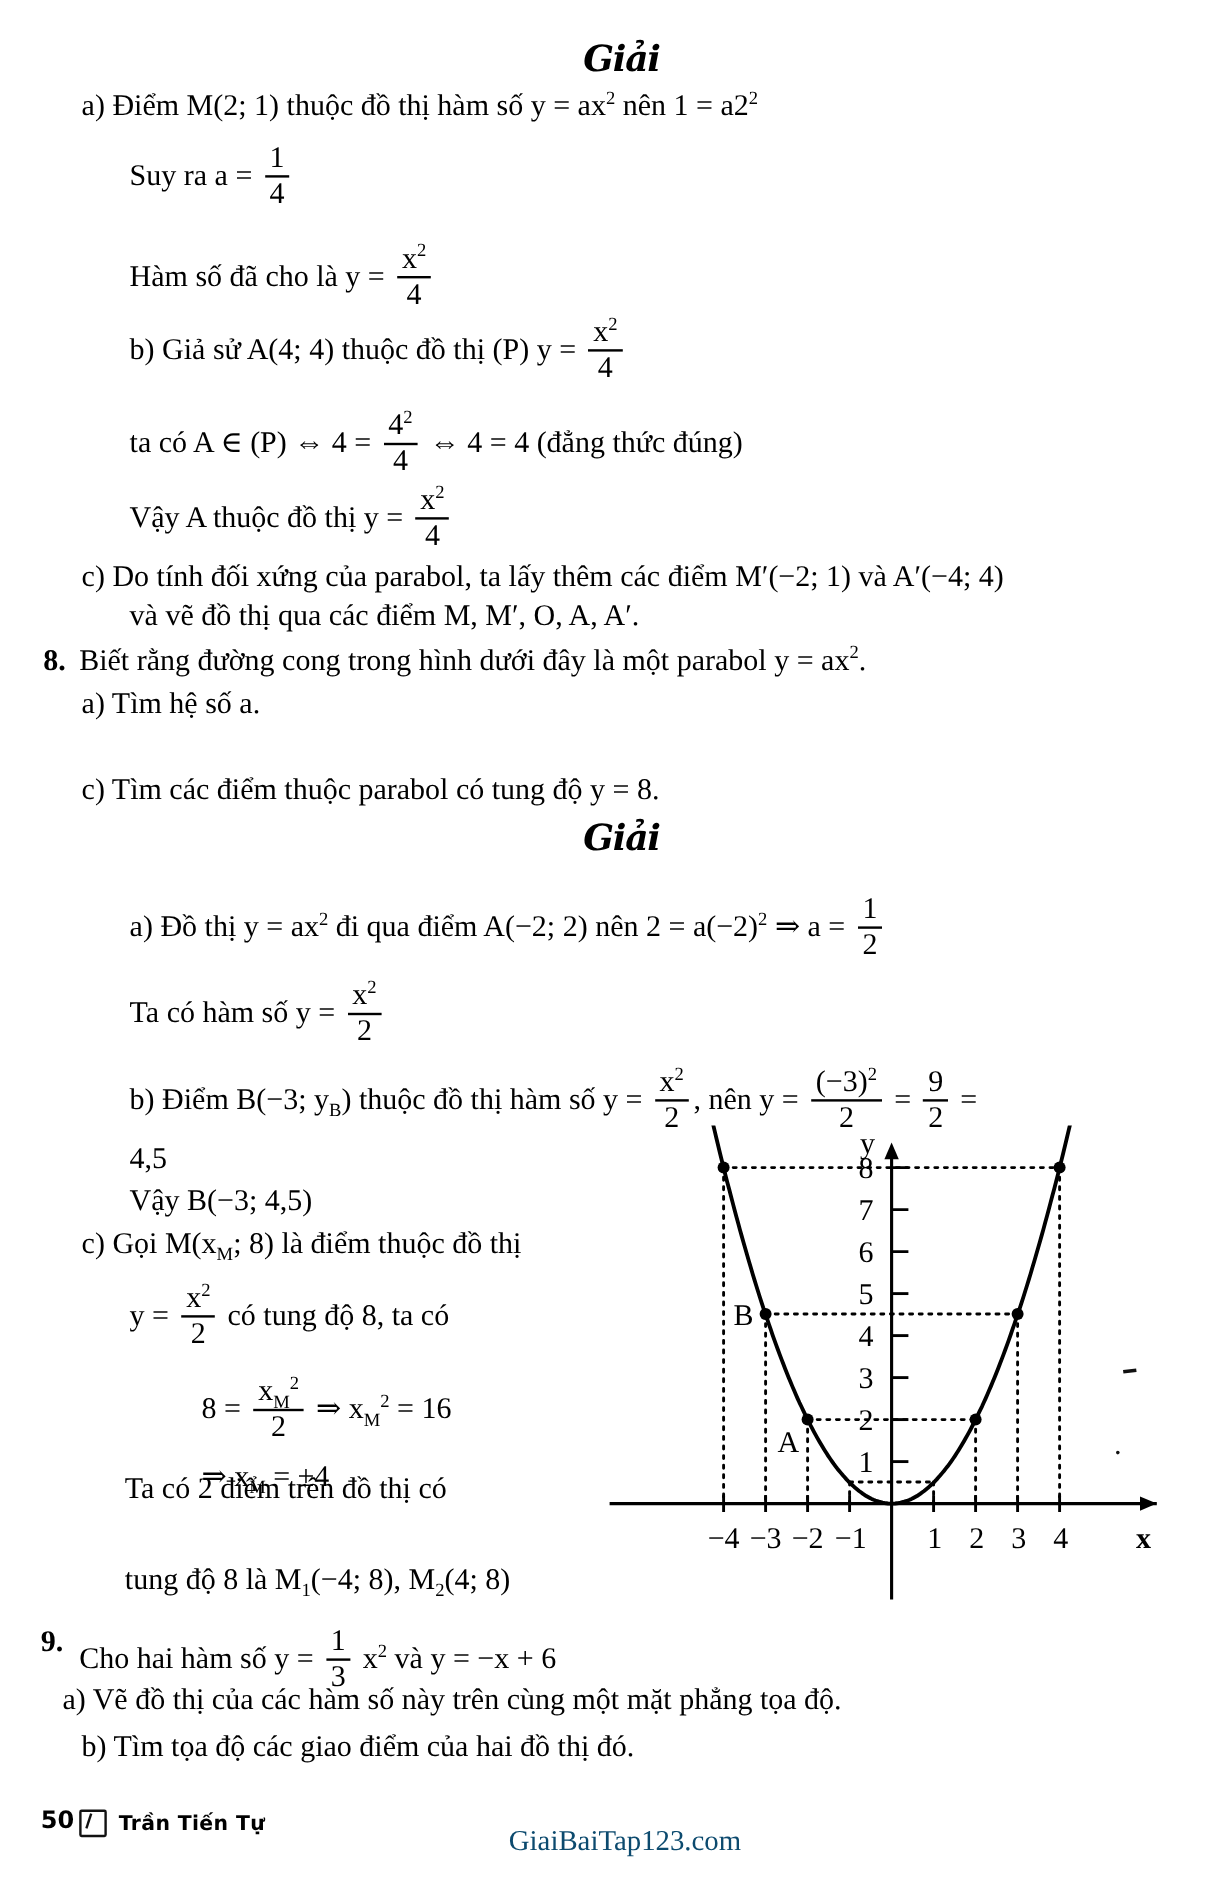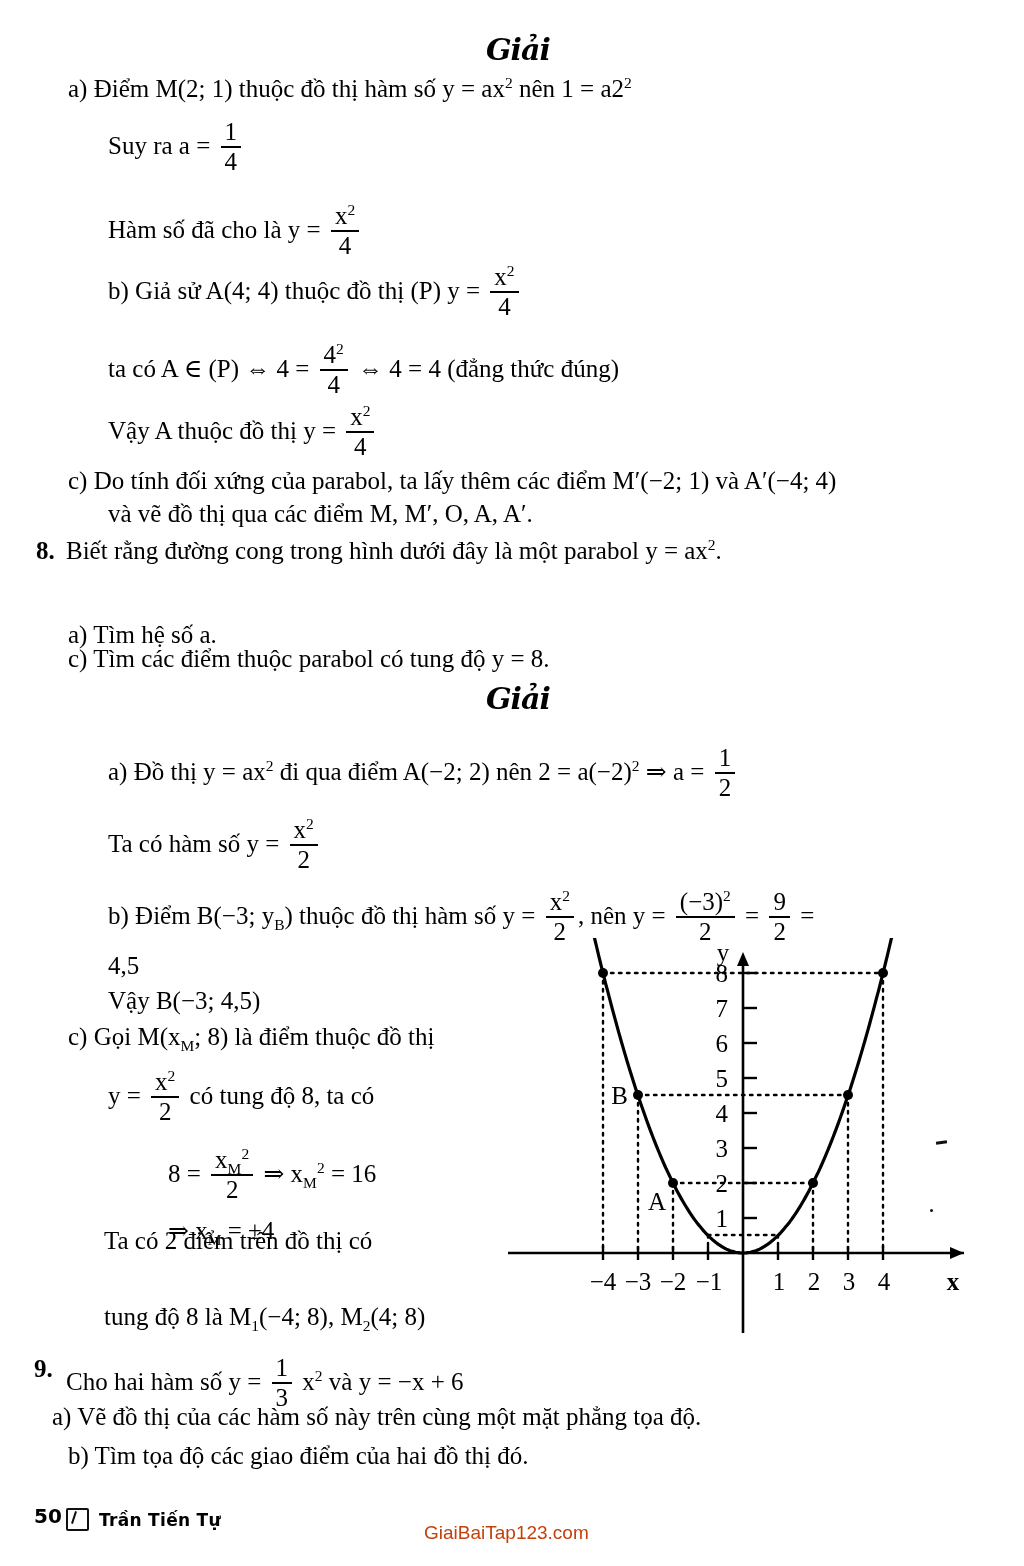--- a/index.html
+++ b/index.html
@@ -31,22 +31,22 @@
         letter-spacing:-1px;text-align:center;}
 
   
   #graph{position:absolute;left:498px;top:938px;width:500px;height:410px;}
 
   
   .footer-num{position:absolute;font-family:"DejaVu Sans",sans-serif;
               font-weight:bold;font-size:20px;}
   .footer-name{position:absolute;font-family:"DejaVu Sans",sans-serif;
                font-weight:bold;font-size:17px;letter-spacing:0.3px;}
-  .footer-mark{position:absolute;font-family:Liberation Sans, sans-serif;
-               font-size:19px;color:#c2410c;}
+  .footer-mark{position:absolute;font-family:Liberation Serif, serif;
+               font-size:24px;color:#0c4a6e;}
   .bookicon{position:absolute;width:19px;height:19px;border:2px solid #111;
             border-radius:2px;}
   .bookicon:after{content:"";position:absolute;left:5px;top:1px;width:2px;
             height:13px;background:#111;transform:rotate(18deg);}
   .speck{position:absolute;background:#111;}
 </style>
 </head>
 <body>
 
 <div class="page">
@@ -79,21 +79,21 @@
     <span>Vậy A thuộc đồ thị y = </span><span class="frac"><span class="num"><span>x</span><sup>2</sup></span><span class="den">4</span></span>
   </div>
 
   <div class="ln" style="left:68px;top:468px;">c) Do tính đối xứng của parabol, ta lấy thêm các điểm M′(−2; 1) và A′(−4; 4)</div>
   <div class="ln" style="left:108px;top:501px;">và vẽ đồ thị qua các điểm M, M′, O, A, A′.</div>
 
   <div class="ln bold" style="left:36px;top:538px;">8.</div>
   <div class="ln" style="left:66px;top:538px;text-align:right;">
     <span>Biết rằng đường cong trong hình dưới đây là một parabol y = ax</span><sup>2</sup><span>.</span>
   </div>
-  <div class="ln" style="left:68px;top:574px;margin-top:48px;">a) Tìm hệ số a.</div>
+  <div class="ln" style="left:68px;top:574px;">a) Tìm hệ số a.</div>
   <div class="ln" style="left:68px;top:646px;">c) Tìm các điểm thuộc parabol có tung độ y = 8.</div>
 
   <div class="giai" style="left:486px;top:681px;">
     <span>Giải</span>
   </div>
 
   <div class="ln" style="left:108px;top:746px;">
     <span>a) Đồ thị y = ax</span><sup>2</sup><span> đi qua điểm A(−2; 2) nên 2 = a(−2)</span><sup>2</sup><span> ⇒ a = </span><span class="frac"><span class="num">1</span><span class="den">2</span></span>
   </div>
 

